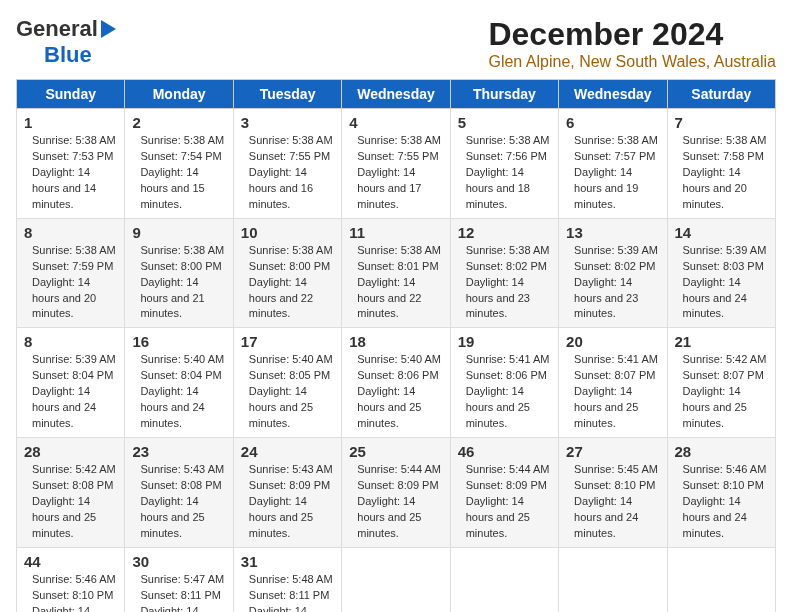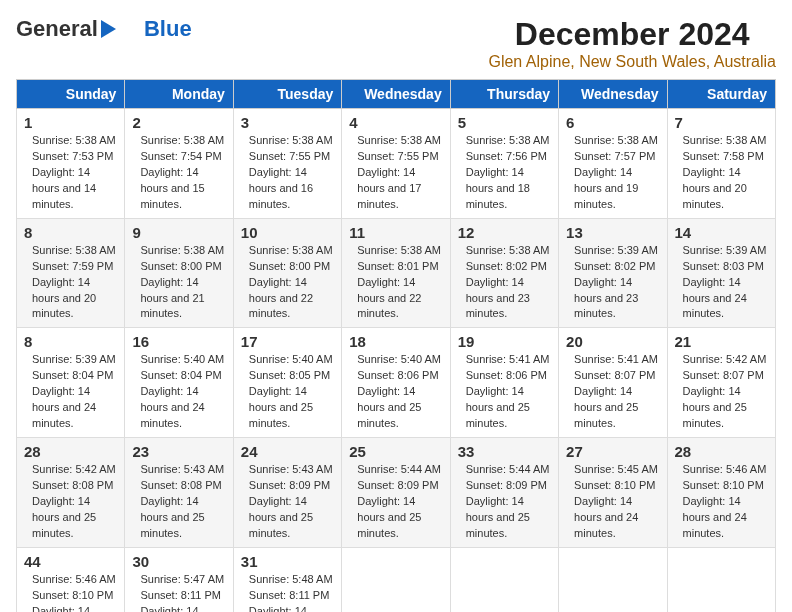--- a/index.html
+++ b/index.html
@@ -11,29 +11,29 @@
       padding: 16px;
     }
     .header-area {
       display: flex;
       justify-content: space-between;
       align-items: flex-start;
       margin-bottom: 8px;
     }
     .logo {
       display: flex;
-      flex-direction: row;
+      flex-direction: column;
       align-items: flex-start;
     }
     .logo-line {
       display: flex;
       align-items: center;
     }
     .title-area {
-      text-align: center;
+      text-align: left;
     }
     .title-area h1 {
       font-size: 32px;
       font-weight: bold;
       color: #222;
     }
     .title-area h2 {
       font-size: 16px;
       font-weight: normal;
       color: #a16207;
@@ -41,21 +41,21 @@
     .calendar {
       width: 100%;
       border-collapse: collapse;
     }
     .calendar th {
       background-color: #1565c0;
       color: #fff;
       padding: 6px 8px;
       font-size: 14px;
       font-weight: bold;
-      text-align: right;
+      text-align: center;
       border: 1px solid #ccc;
     }
     .calendar td {
       vertical-align: top;
       border: 1px solid #ddd;
       padding: 5px 7px;
       width: calc(100% / 7);
       font-size: 11px;
       color: #333;
       background: #fff;
@@ -210,21 +210,21 @@
         </td>
         <td>
           <span class="day-number">24</span>
           <div class="day-info">Sunrise: 5:43 AM<br>Sunset: 8:09 PM<br>Daylight: 14 hours and 25 minutes.</div>
         </td>
         <td>
           <span class="day-number">25</span>
           <div class="day-info">Sunrise: 5:44 AM<br>Sunset: 8:09 PM<br>Daylight: 14 hours and 25 minutes.</div>
         </td>
         <td>
-          <span class="day-number">33</span>
+          <span class="day-number">46</span>
           <div class="day-info">Sunrise: 5:44 AM<br>Sunset: 8:09 PM<br>Daylight: 14 hours and 25 minutes.</div>
         </td>
         <td>
           <span class="day-number">27</span>
           <div class="day-info">Sunrise: 5:45 AM<br>Sunset: 8:10 PM<br>Daylight: 14 hours and 24 minutes.</div>
         </td>
         <td>
           <span class="day-number">28</span>
           <div class="day-info">Sunrise: 5:46 AM<br>Sunset: 8:10 PM<br>Daylight: 14 hours and 24 minutes.</div>
         </td>

